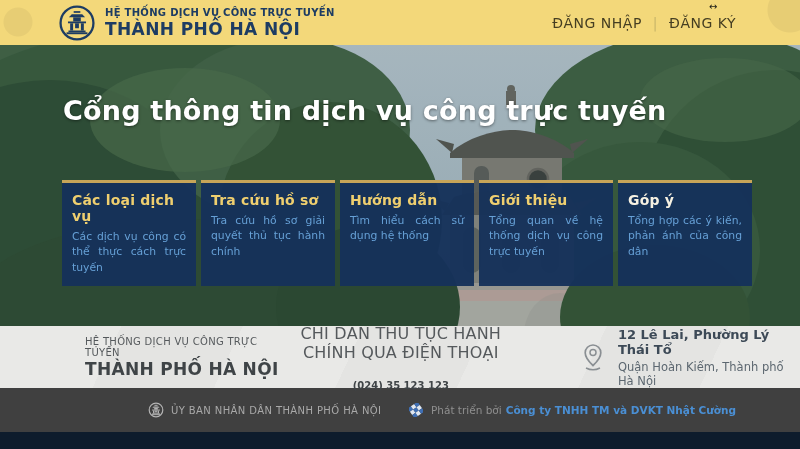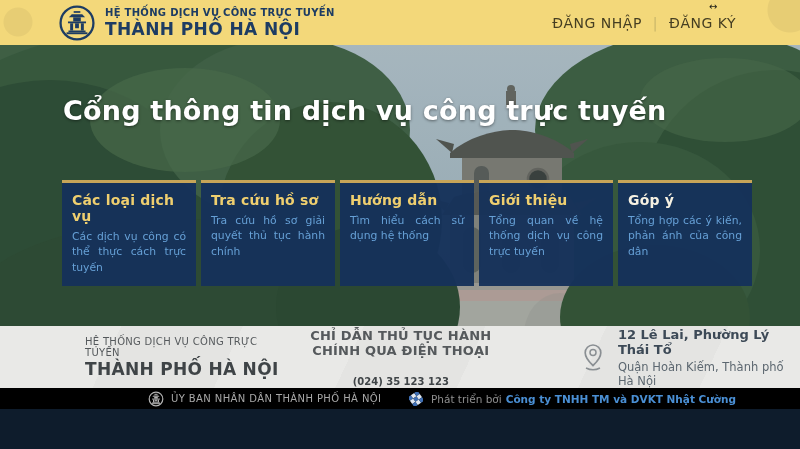--- a/index.html
+++ b/index.html
@@ -45,30 +45,30 @@
   
   .footer {
     height:62px; background-color:#e9e9e7;
     background-image:repeating-linear-gradient(115deg, transparent 0 110px, rgba(0,0,0,0.025) 110px 220px);
     display:flex; align-items:center;
   }
   .f-col1 { margin-left:85px; width:230px; color:#4b5055; }
   .f-col1 .l1 { font-size:10px; letter-spacing:0.3px; color:#55595c; }
   .f-col1 .l2 { font-size:17px; font-weight:bold; color:#3f4447; letter-spacing:0.3px; margin-top:1px; }
   .f-col2 { width:250px; text-align:center; }
-  .f-col2 .l1 { font-size:13px; color:#55595c; letter-spacing:0.2px;font-weight:bold; }
+  .f-col2 .l1 { font-size:16px; color:#55595c; letter-spacing:0.2px; }
   .f-col2 .l2 { font-size:10px; font-weight:bold; color:#3f4447; margin-top:18px; }
   .f-col3 { margin-left:68px; display:flex; align-items:center; }
   .pin-icon { width:26px; height:30px; margin-right:12px; flex:0 0 auto; }
   .f-col3 .l1 { font-size:13px; font-weight:bold; color:#3d4a57; }
   .f-col3 .l2 { font-size:11.5px; color:#5c6770; margin-top:3px; }
 
   
   .bottombar {
-    height:21px; background:#000000; display:flex; align-items:center;
+    height:44px; background:#404040; display:flex; align-items:center;
     justify-content:space-between; padding-left:148px; padding-right:64px;
   }
   .bb-left { display:flex; align-items:center; }
   .bb-logo { width:16px; height:16px; margin-right:7px; }
   .bb-agency { color:#a9a9a9; font-size:10px; letter-spacing:0.4px; }
   .bb-right { display:flex; align-items:center; }
   .bb-devicon { width:14px; height:14px; margin-right:8px; }
   .bb-devtext { color:#8f8f8f; font-size:10.5px; }
   .bb-devlink { color:#4a8fd4; font-size:10.5px; font-weight:600; margin-left:4px; cursor:pointer; }
 </style>

